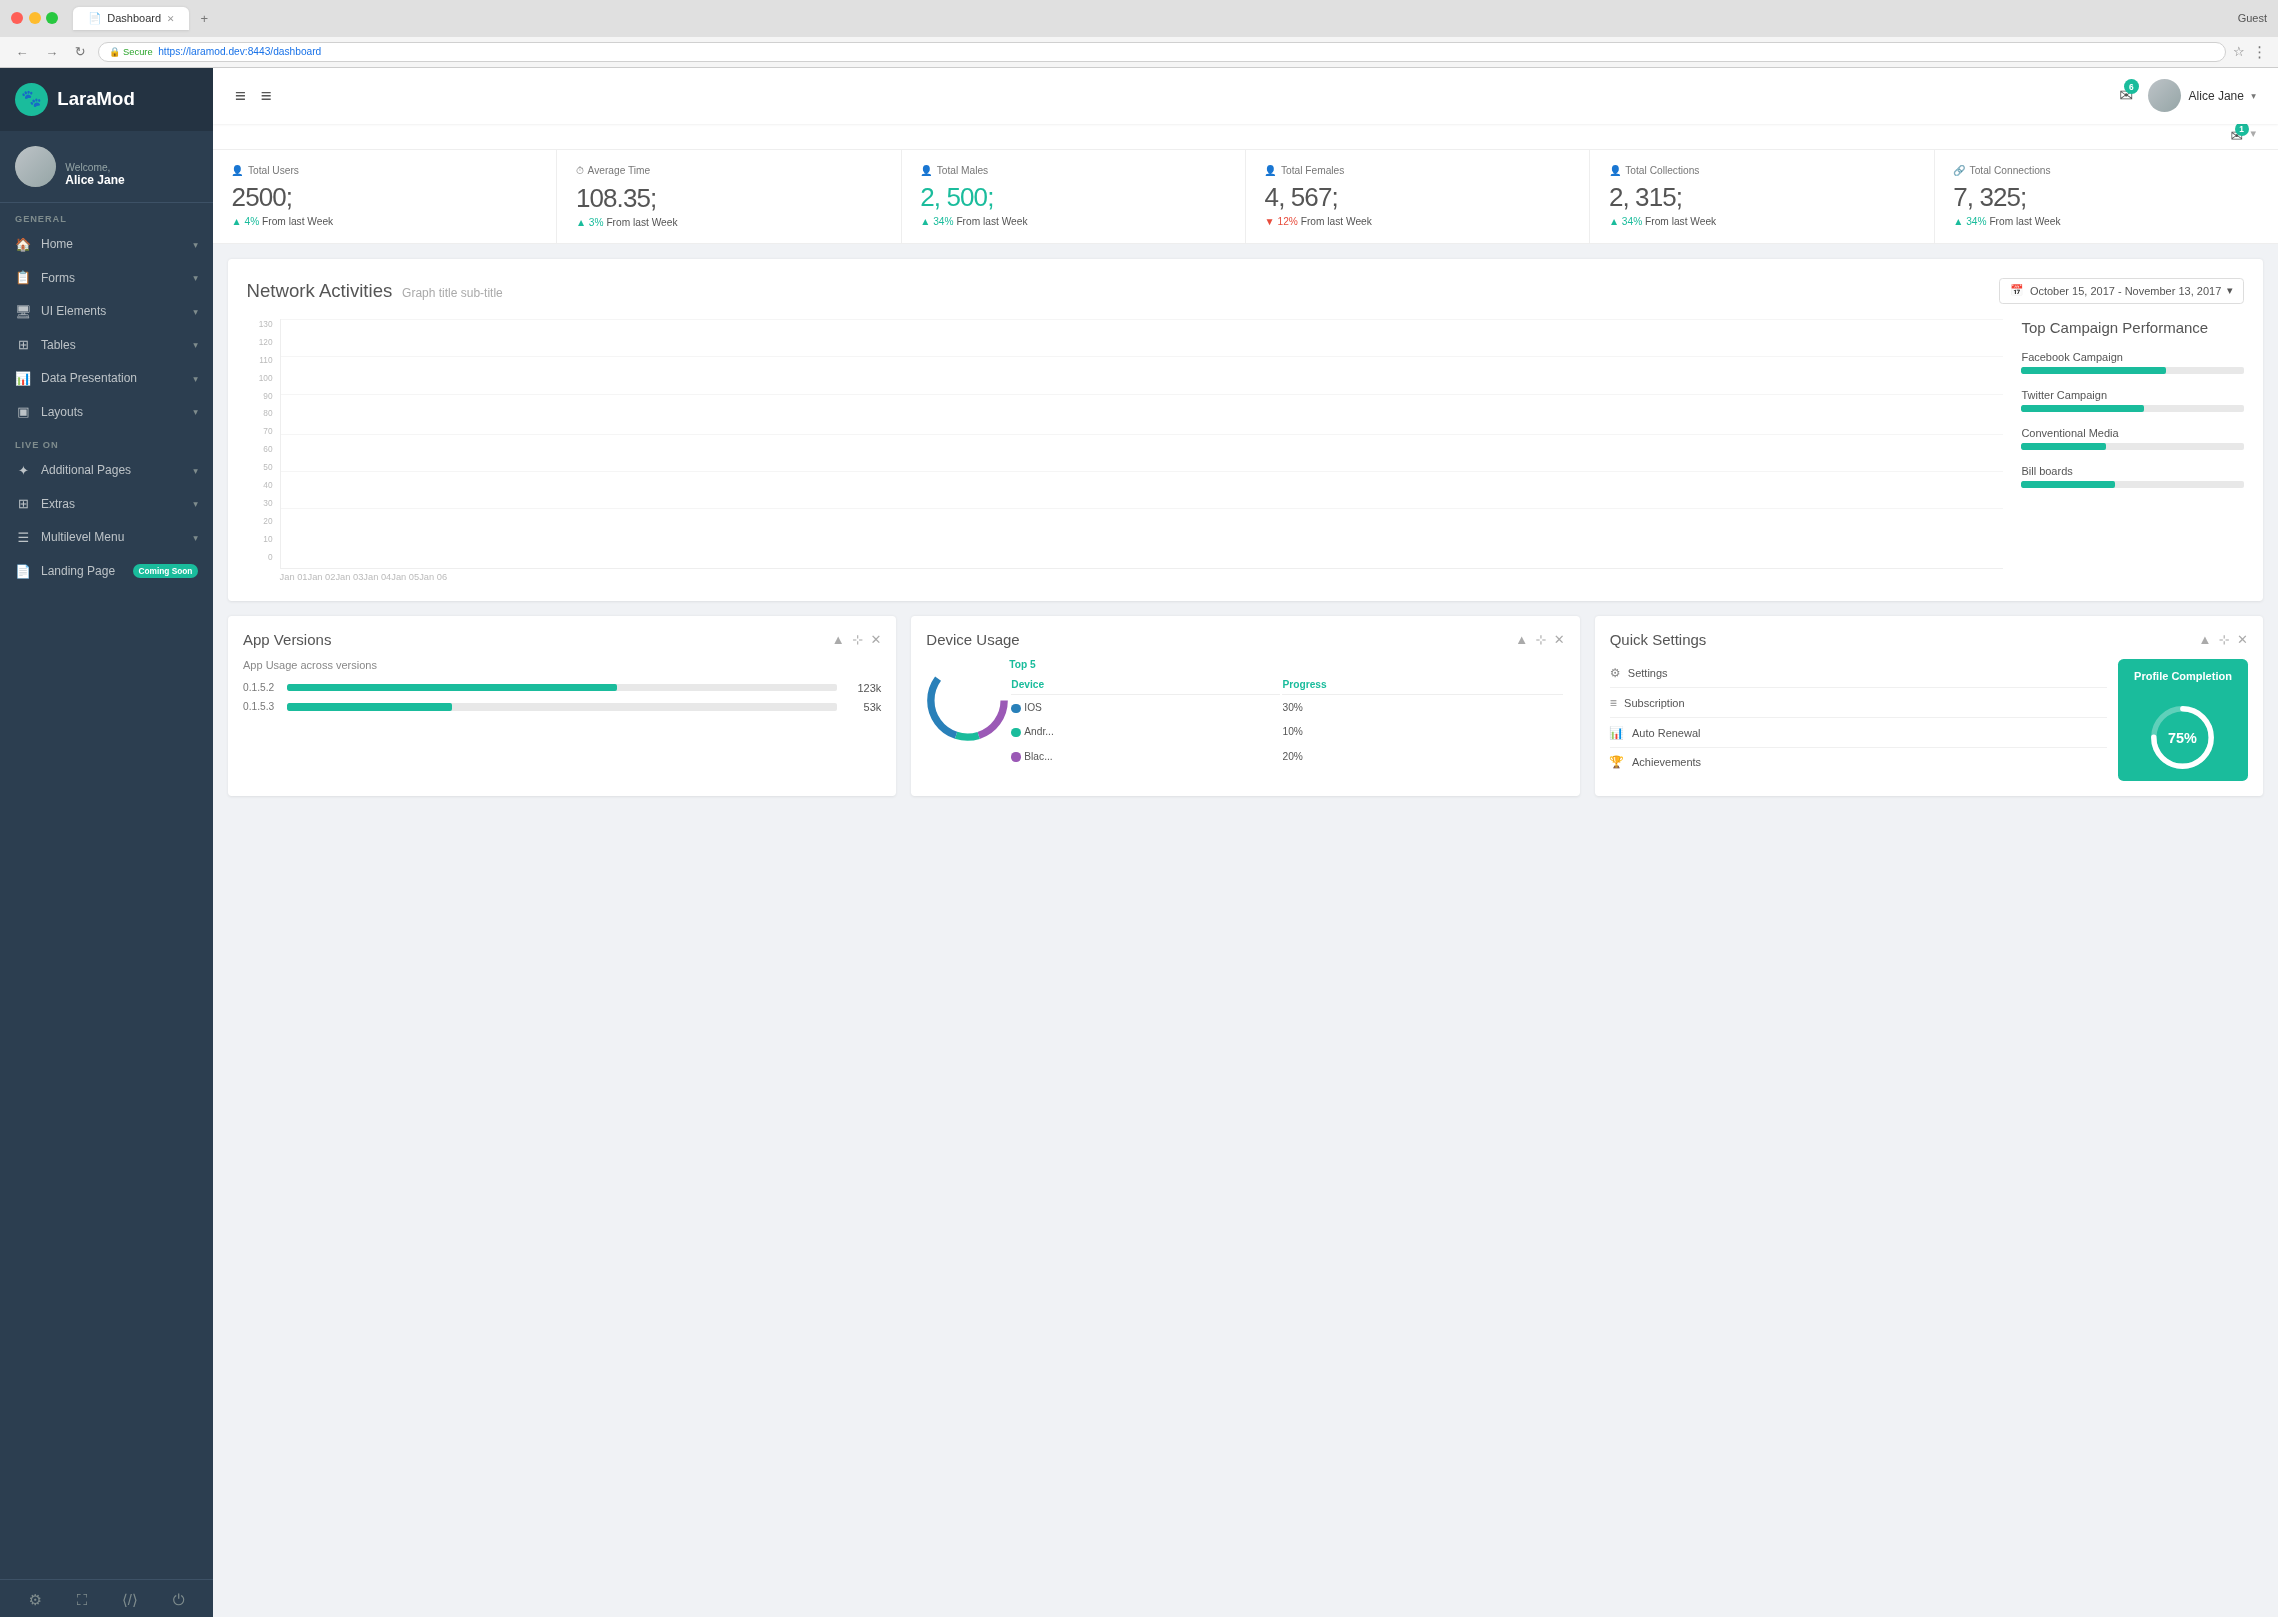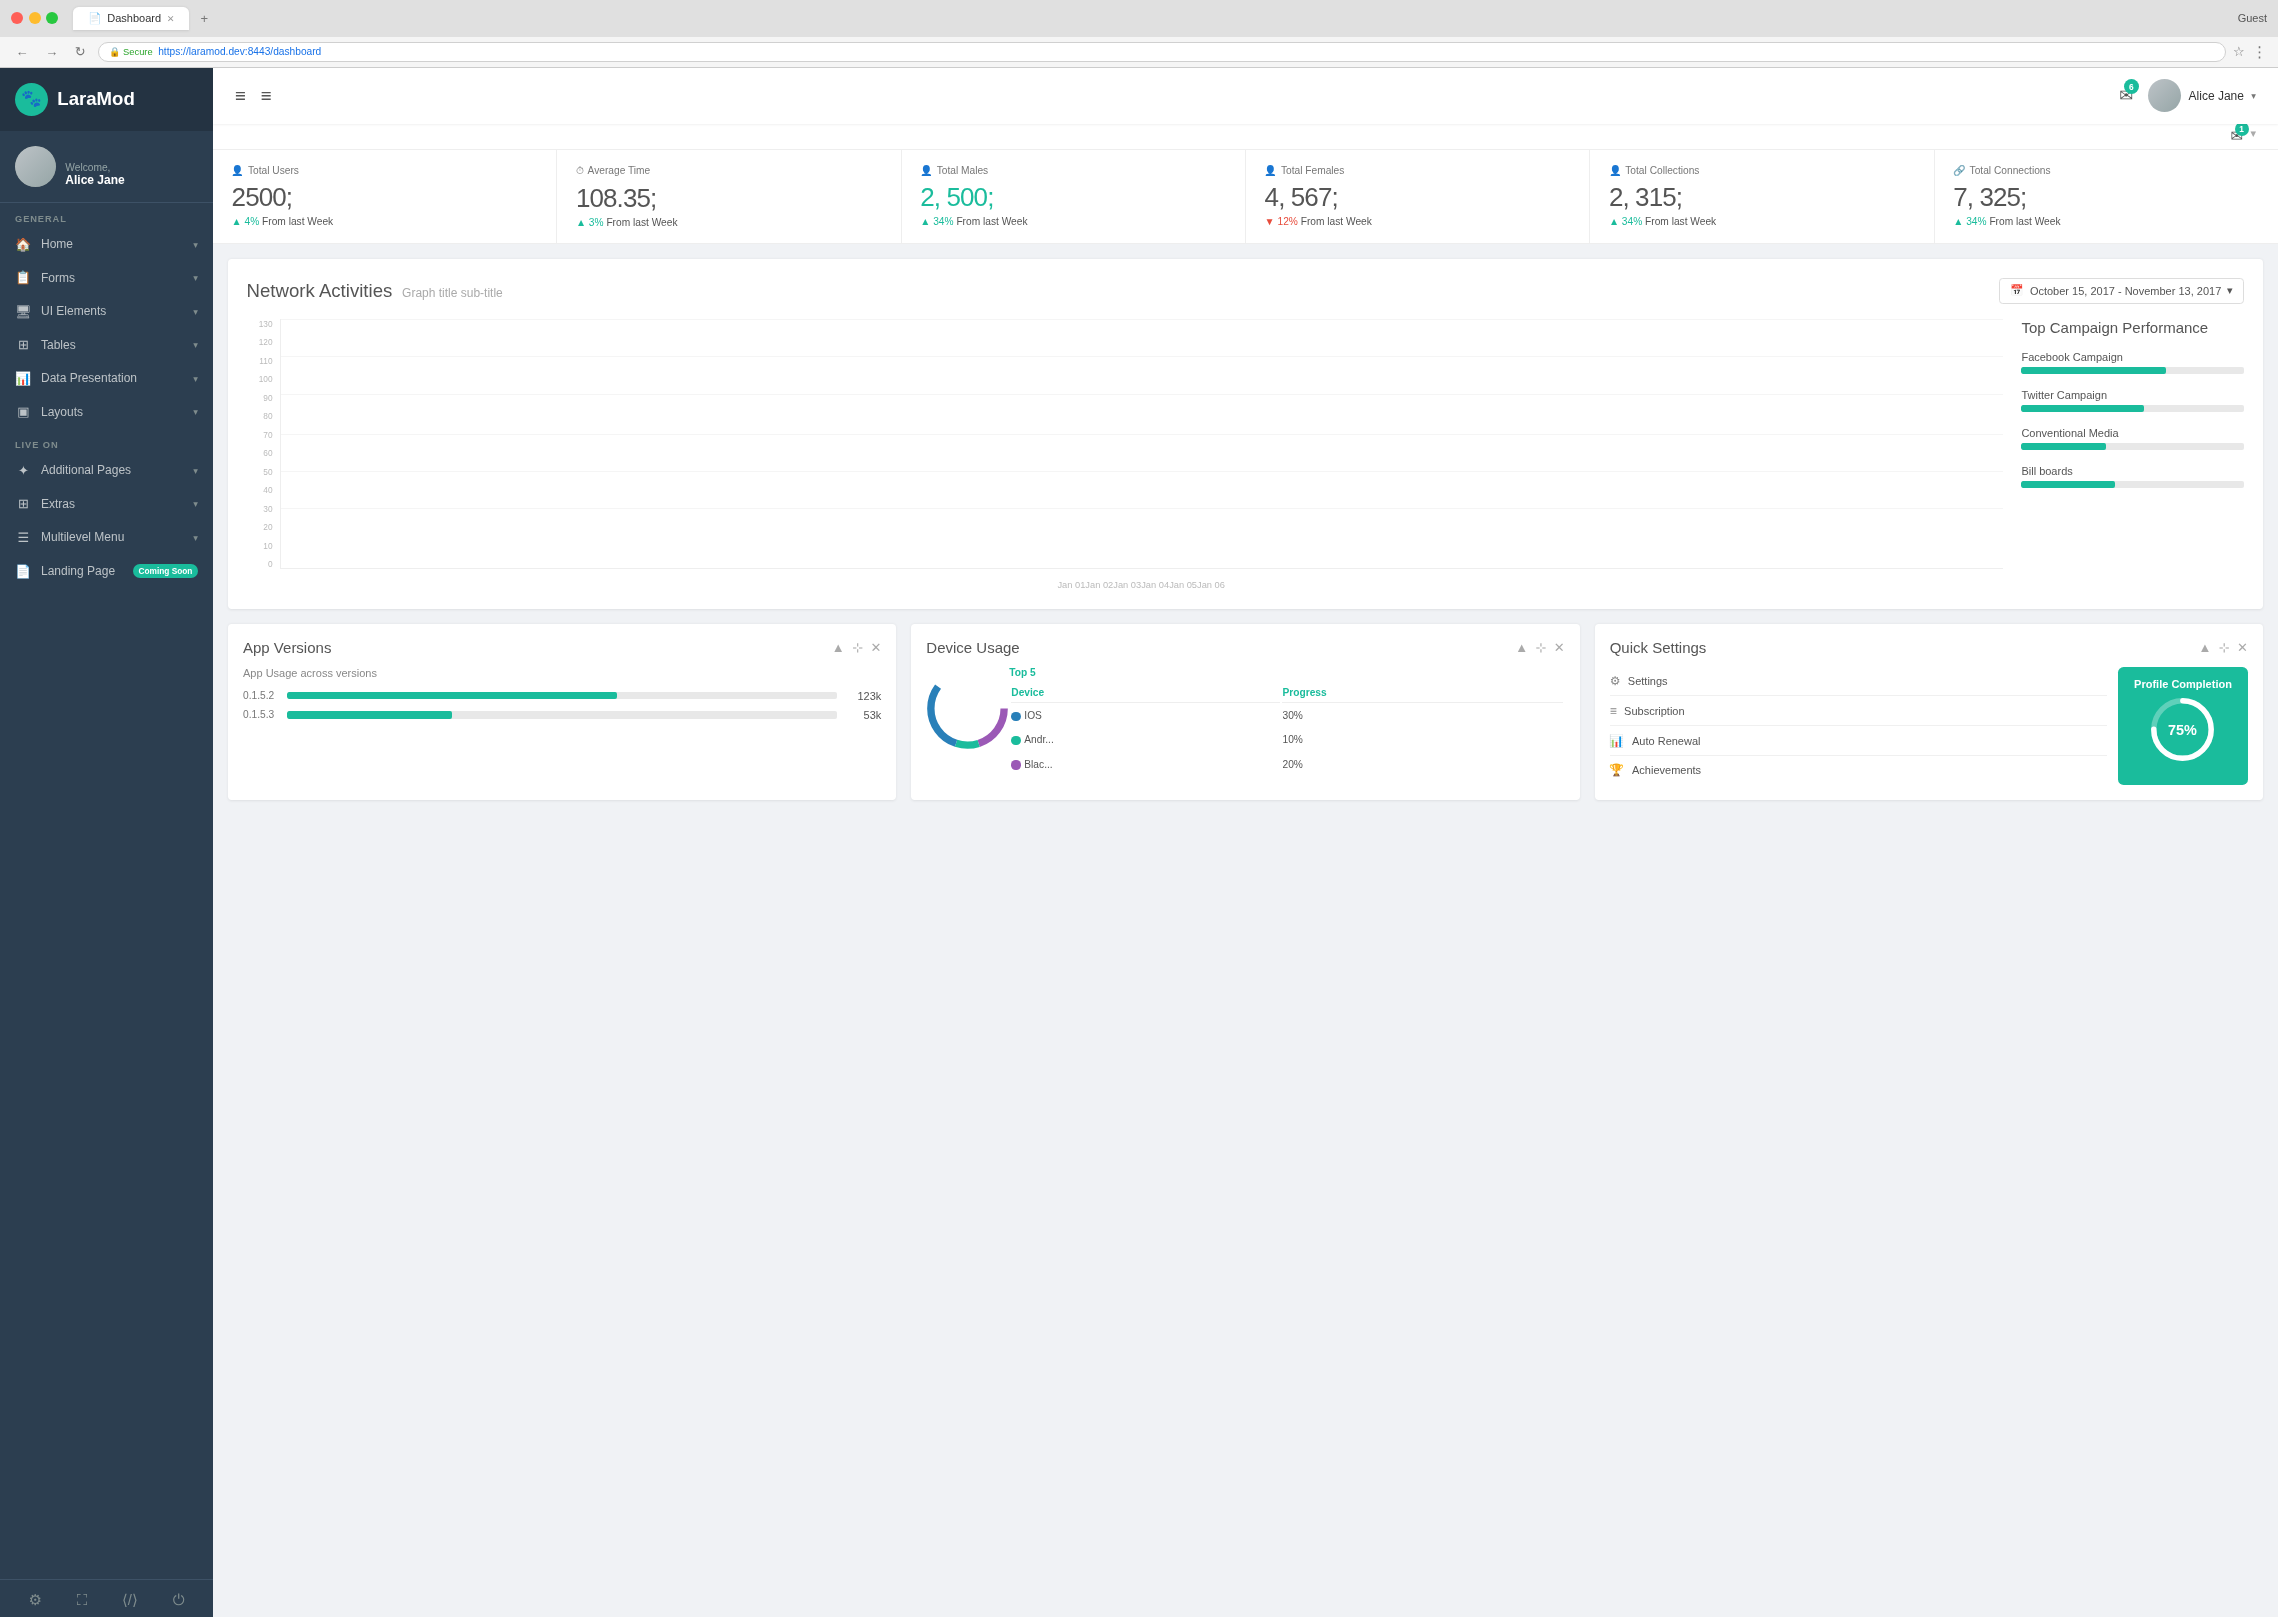--- a/index.html
+++ b/index.html
@@ -126,21 +126,21 @@
     .device-table th { color: #1abc9c; font-weight: 600; text-align: left; padding: 3.7px 0; border-bottom: 0.9px solid #eee; }
     .device-table td { padding: 5.6px 0; color: #555; }
     .device-dot { width: 9.3px; height: 9.3px; border-radius: 50%; display: inline-block; margin-right: 3.7px; vertical-align: middle; }
 
     
     .quick-settings-layout { display: flex; gap: 11px; }
     .settings-list { flex: 1; }
     .settings-item { display: flex; align-items: center; gap: 7.4px; padding: 7.4px 0; font-size: 11px; color: #555; border-bottom: 0.9px solid #f0f0f0; cursor: pointer; }
     .settings-item:last-child { border-bottom: none; }
     .settings-icon { font-size: 12px; color: #888; }
-    .profile-completion-box { width: 130px; background: #1abc9c; border-radius: 5.6px; padding: 11px; display: flex; flex-direction: column; align-items: center; }
+    .profile-completion-box { width: 130px; background: #1abc9c; border-radius: 5.6px; padding: 11px; display: flex; flex-direction: column; align-items: center; gap: 16px; }
     .pc-title { font-size: 11px; color: #fff; font-weight: 600; text-align: center; margin-bottom: 7.4px; }
     .pc-donut { width: 65px; height: 65px; }
   </style>
 </head>
 <body>
 
 <div class="browser-chrome">
   <div class="browser-titlebar">
     <div class="traffic-lights">
       <div class="traffic-light tl-red"></div>
@@ -390,21 +390,21 @@
 
             <div style="border-left:0.9px solid #eee; border-bottom:0.9px solid #eee; height:250px; position:relative;">
               <div style="position:absolute;left:0;right:0;top:0;border-top:0.9px solid #f5f5f5;"></div>
               <div style="position:absolute;left:0;right:0;top:15%;border-top:0.9px solid #f5f5f5;"></div>
               <div style="position:absolute;left:0;right:0;top:30%;border-top:0.9px solid #f5f5f5;"></div>
               <div style="position:absolute;left:0;right:0;top:46%;border-top:0.9px solid #f5f5f5;"></div>
               <div style="position:absolute;left:0;right:0;top:61%;border-top:0.9px solid #f5f5f5;"></div>
               <div style="position:absolute;left:0;right:0;top:76%;border-top:0.9px solid #f5f5f5;"></div>
             </div>
 
-            <div style="display:flex; justify-content:center; margin-top:11px;">
+            <div style="display:flex; justify-content:flex-start; margin-top:3px;">
               <span style="font-size:9.3px;color:#bbb;">Jan 01</span>
               <span style="font-size:9.3px;color:#bbb;">Jan 02</span>
               <span style="font-size:9.3px;color:#bbb;">Jan 03</span>
               <span style="font-size:9.3px;color:#bbb;">Jan 04</span>
               <span style="font-size:9.3px;color:#bbb;">Jan 05</span>
               <span style="font-size:9.3px;color:#bbb;">Jan 06</span>
             </div>
           </div>
         </div>
 

